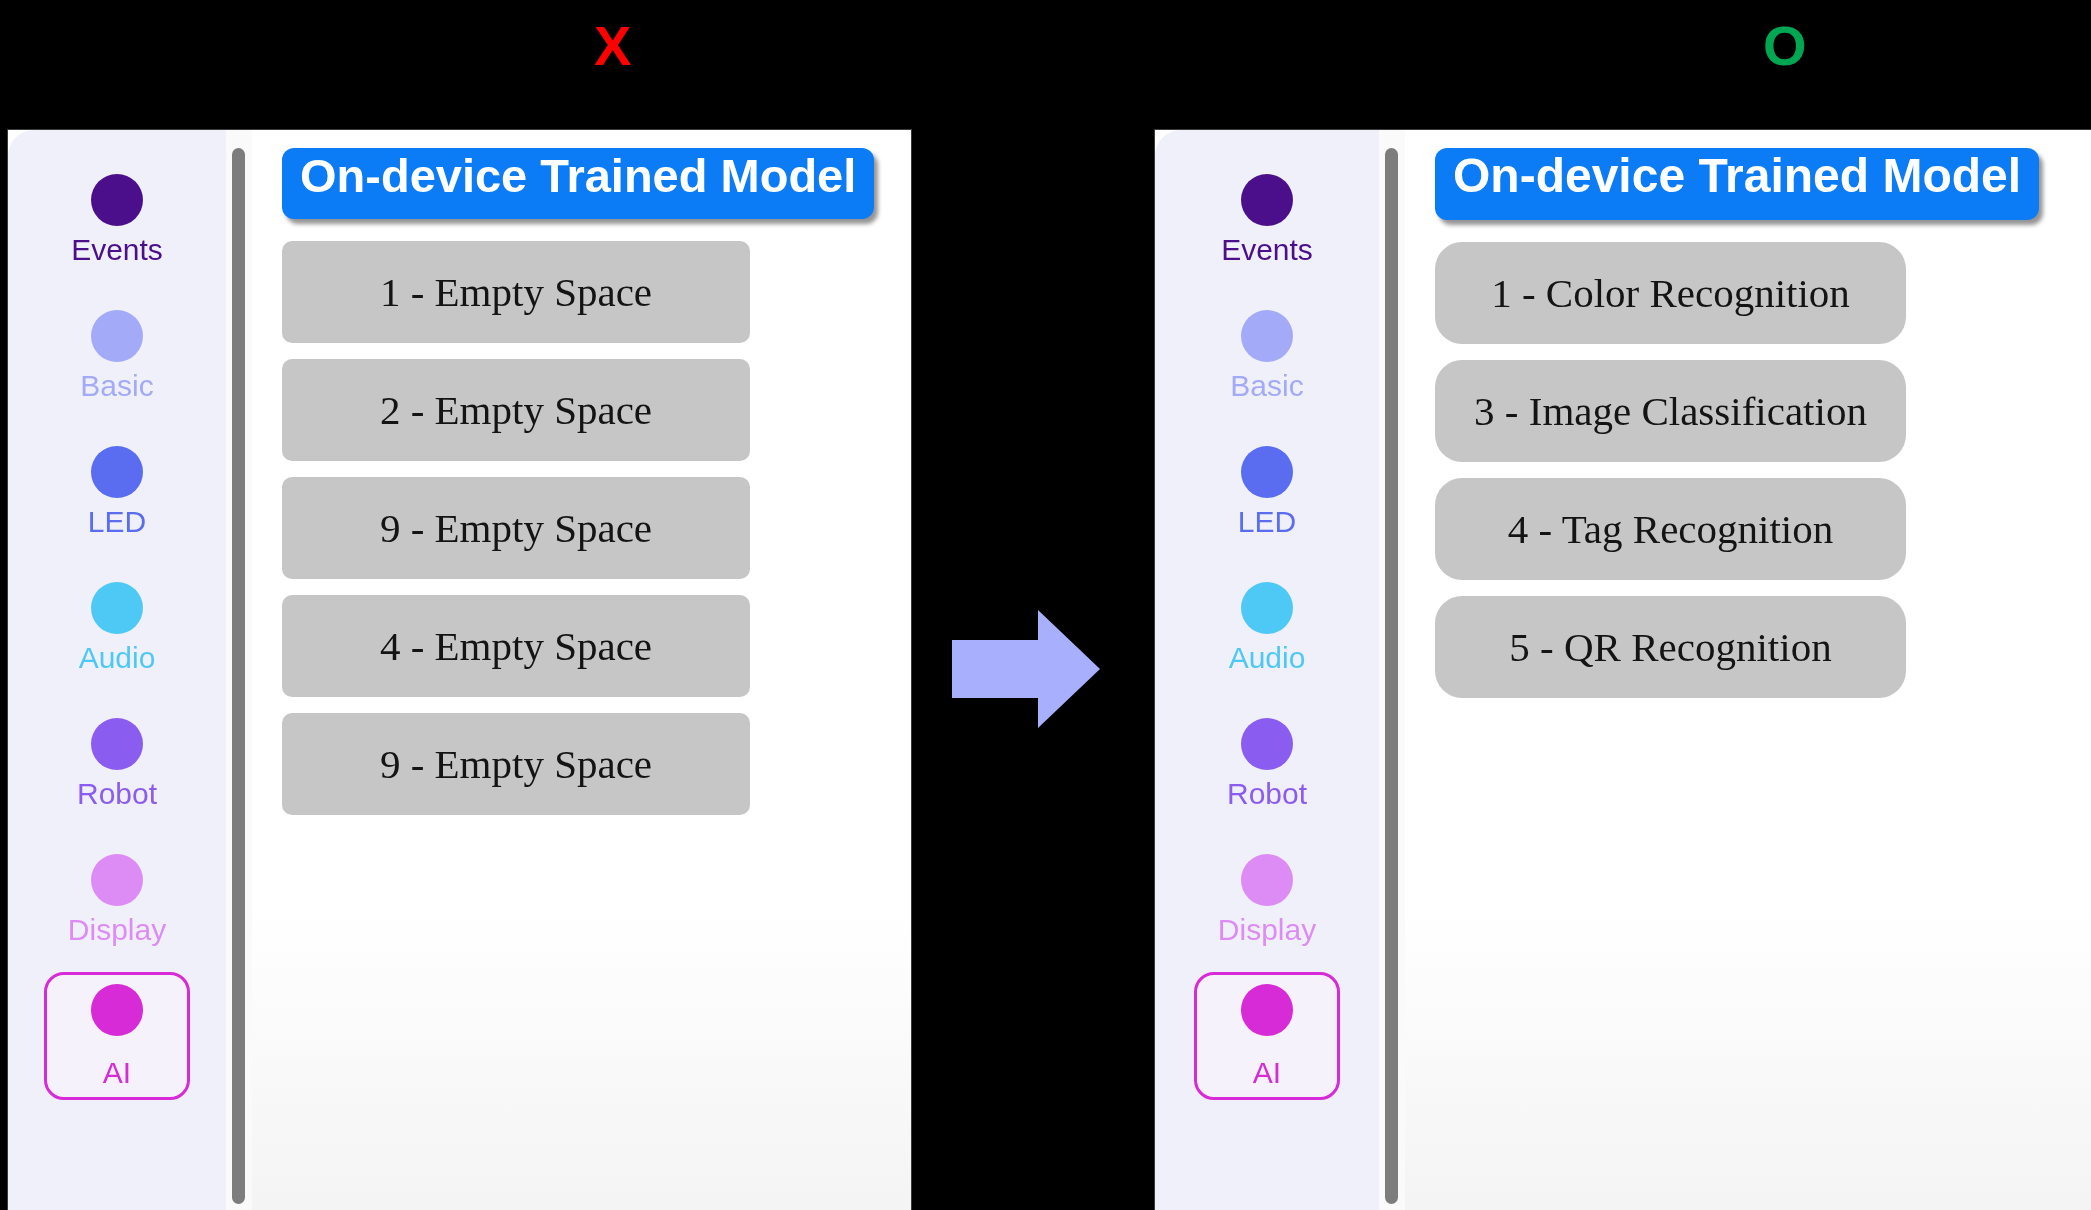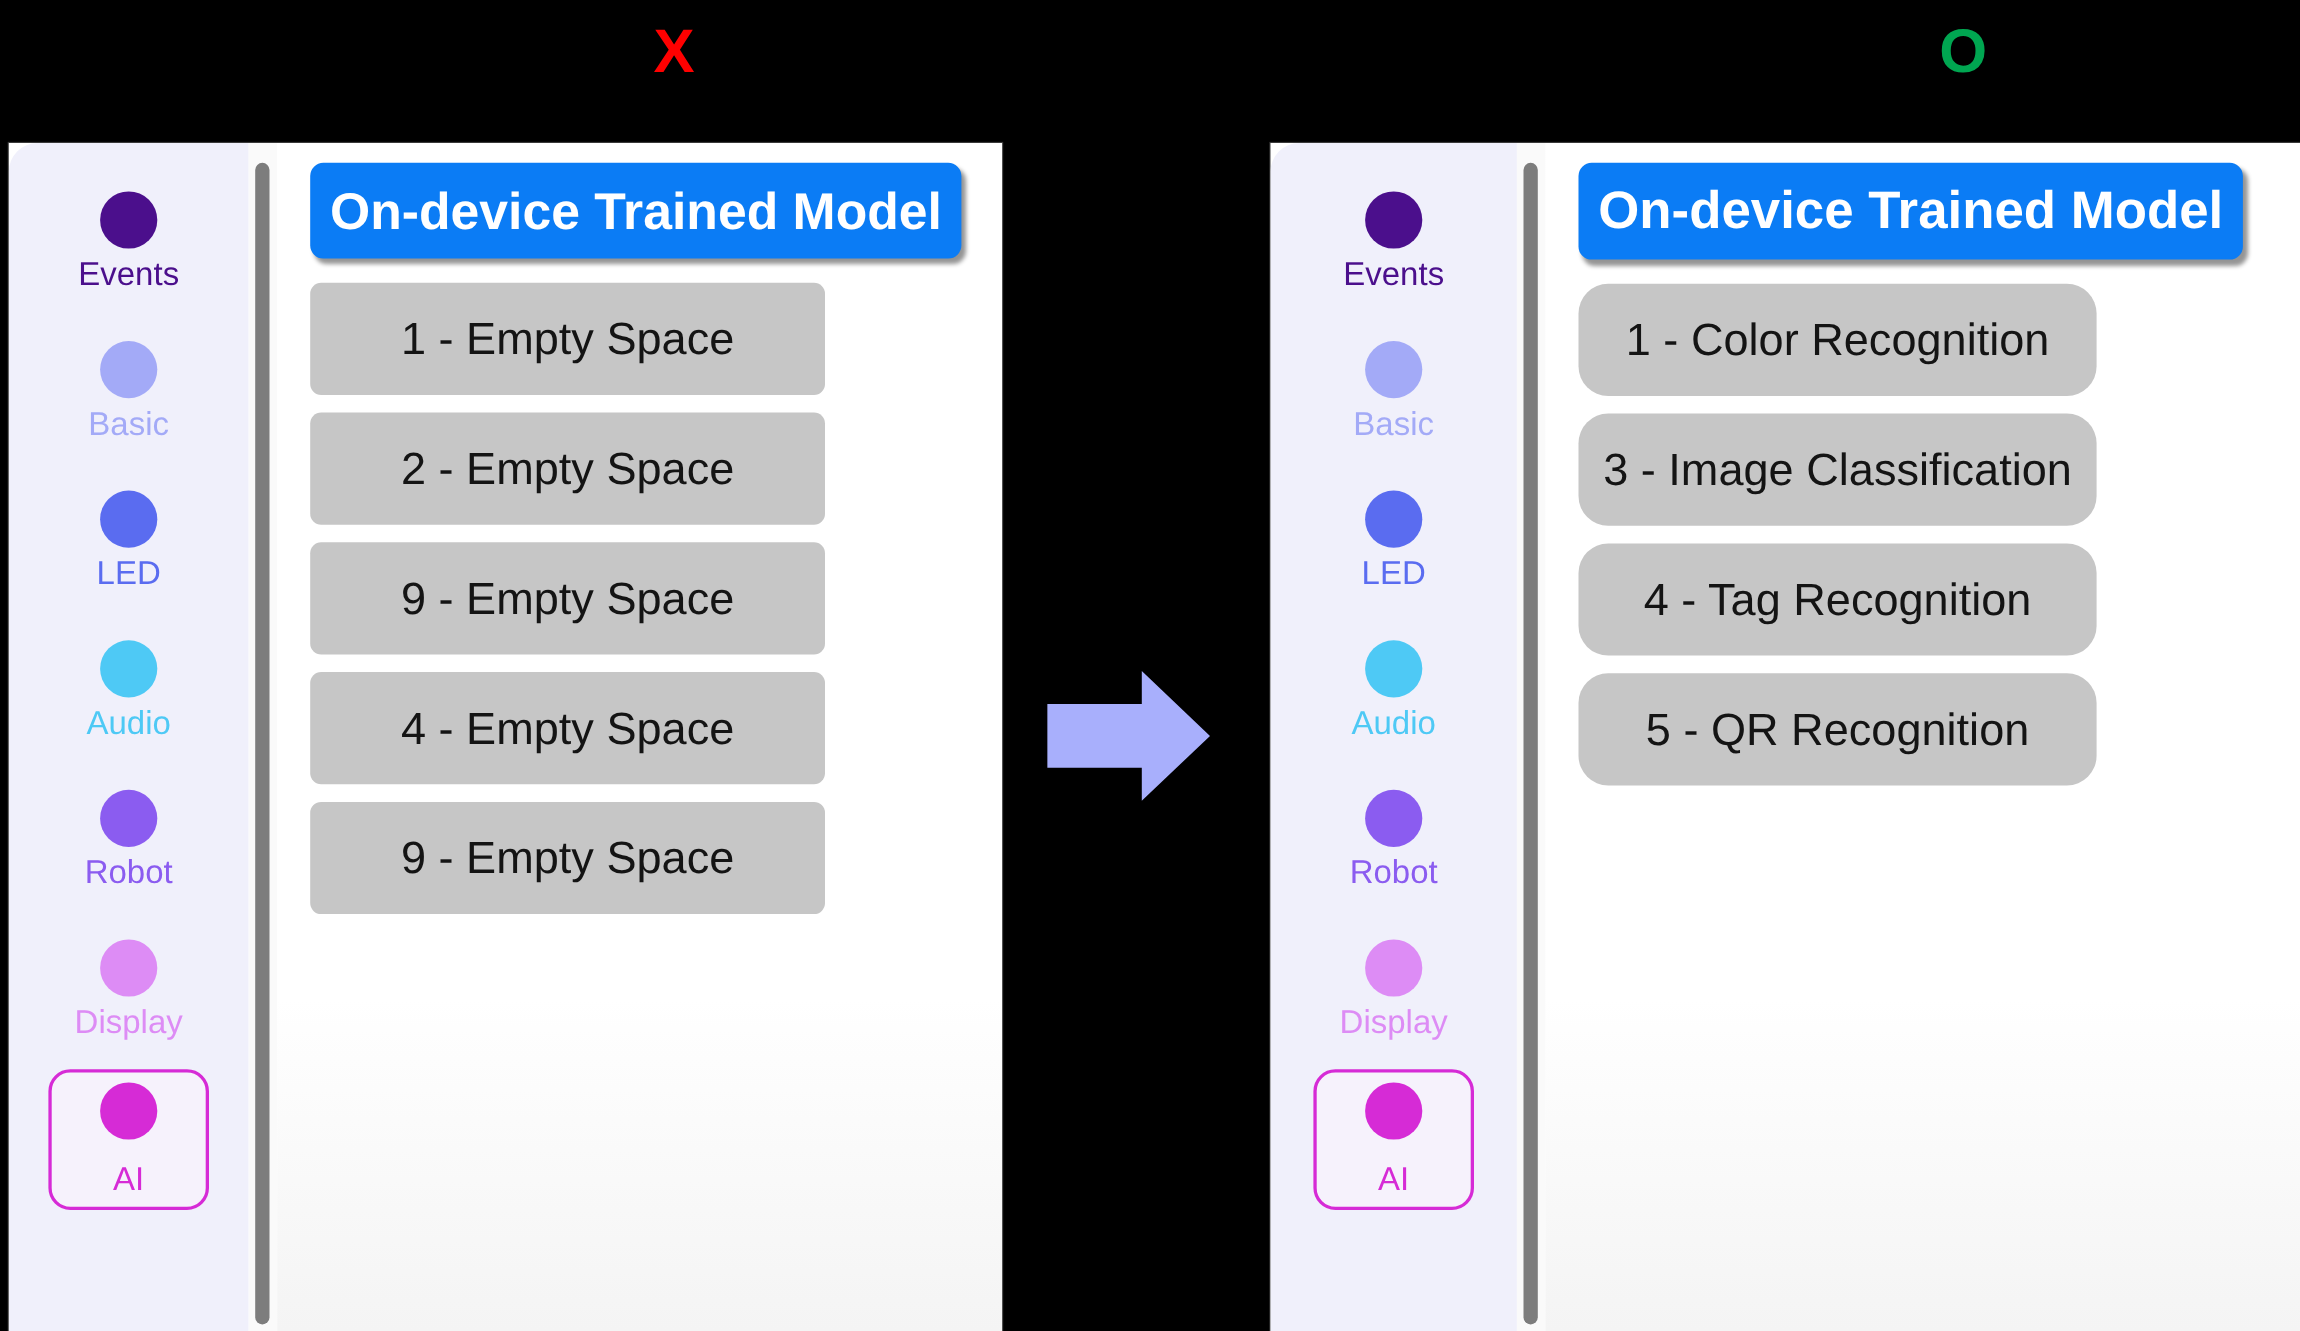--- a/index.html
+++ b/index.html
@@ -66,36 +66,36 @@
 
   
   .content{
     flex:1;position:relative;
     background:linear-gradient(180deg,#ffffff 0%,#ffffff 72%,#f4f4f4 100%);
     padding:18px 0 0 30px;box-sizing:border-box;
   }
   .title-banner{
     display:inline-block;background:#0B7CF5;color:#ffffff;
     font-weight:bold;font-size:47px;line-height:1;
-    padding:20px 18px 20px 18px;border-radius:12px;
+    padding:4px 18px 20px 18px;border-radius:12px;
     box-shadow:4px 5px 4px rgba(0,0,0,0.42);
     font-family:"Liberation Sans",sans-serif;
     white-space:nowrap;margin-bottom:22px;
   }
   #panel-after .title-banner{font-size:48px;}
   .item-list{display:flex;flex-direction:column;gap:16px;}
   .list-item{
     width:468px;height:102px;background:#C6C6C6;
     border-radius:10px;display:flex;align-items:center;
     justify-content:center;box-sizing:border-box;
   }
   #panel-after .list-item{width:471px;border-radius:27px;}
   .list-item-label{
     font-size:41px;color:#141414;white-space:nowrap;
-    font-family:Liberation Sans, sans-serif;
+    font-family:Liberation Serif, serif;
   }
 
   
   #flow-arrow{
     position:absolute;left:952px;top:608px;
     width:148px;height:122px;
   }
 </style>
 </head>
 <body>

